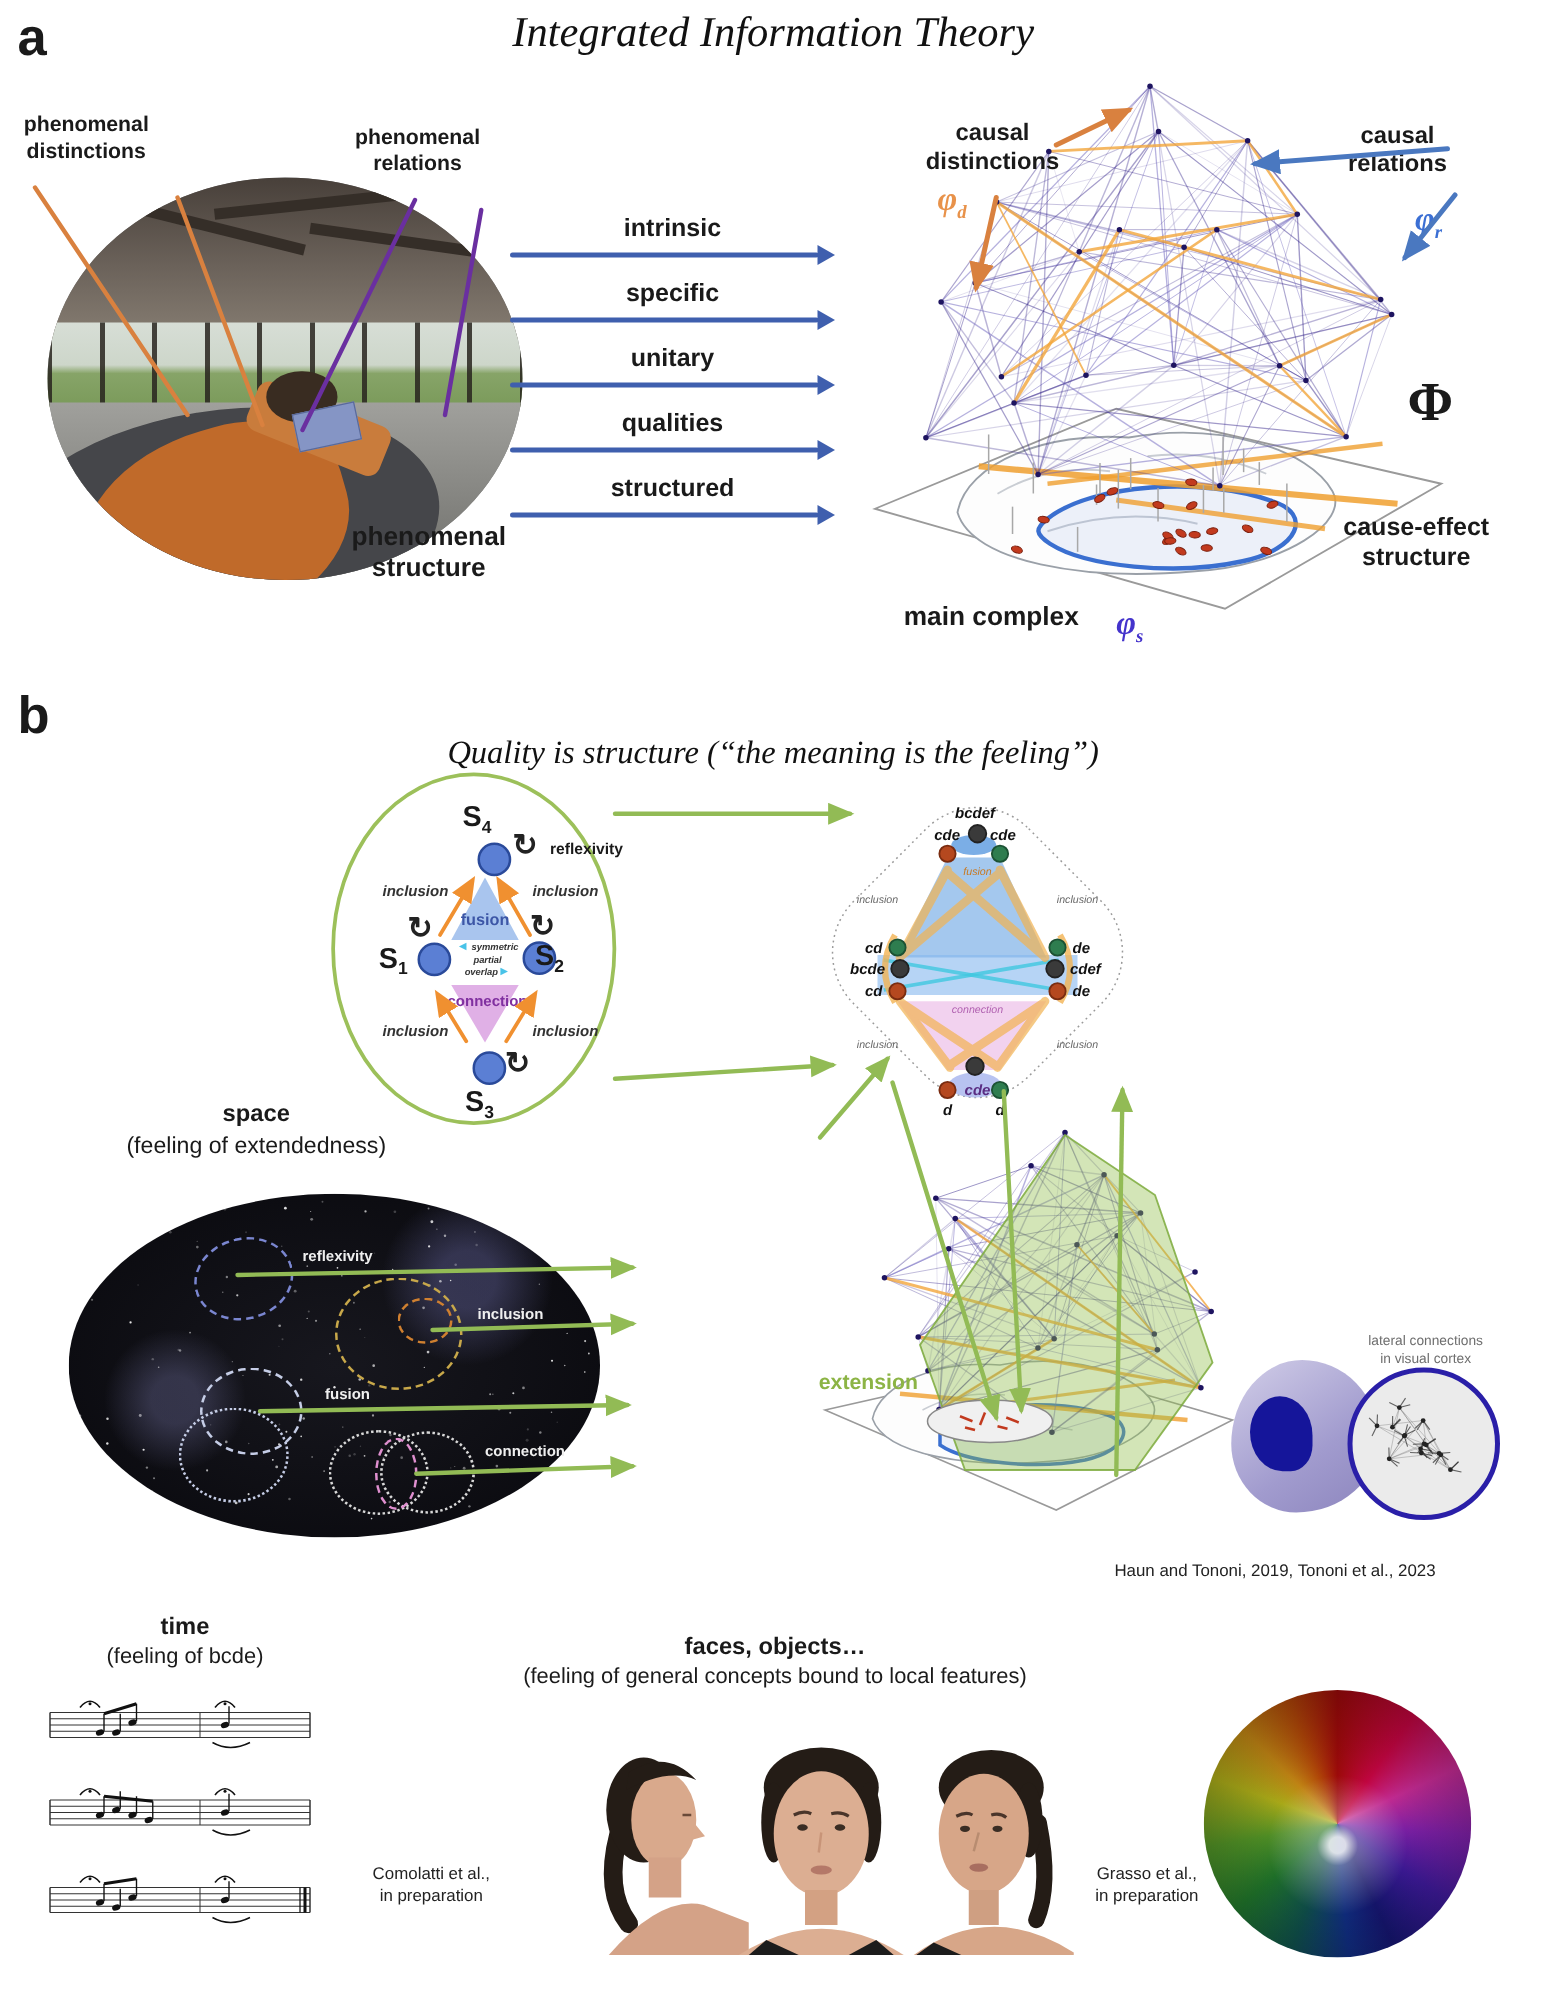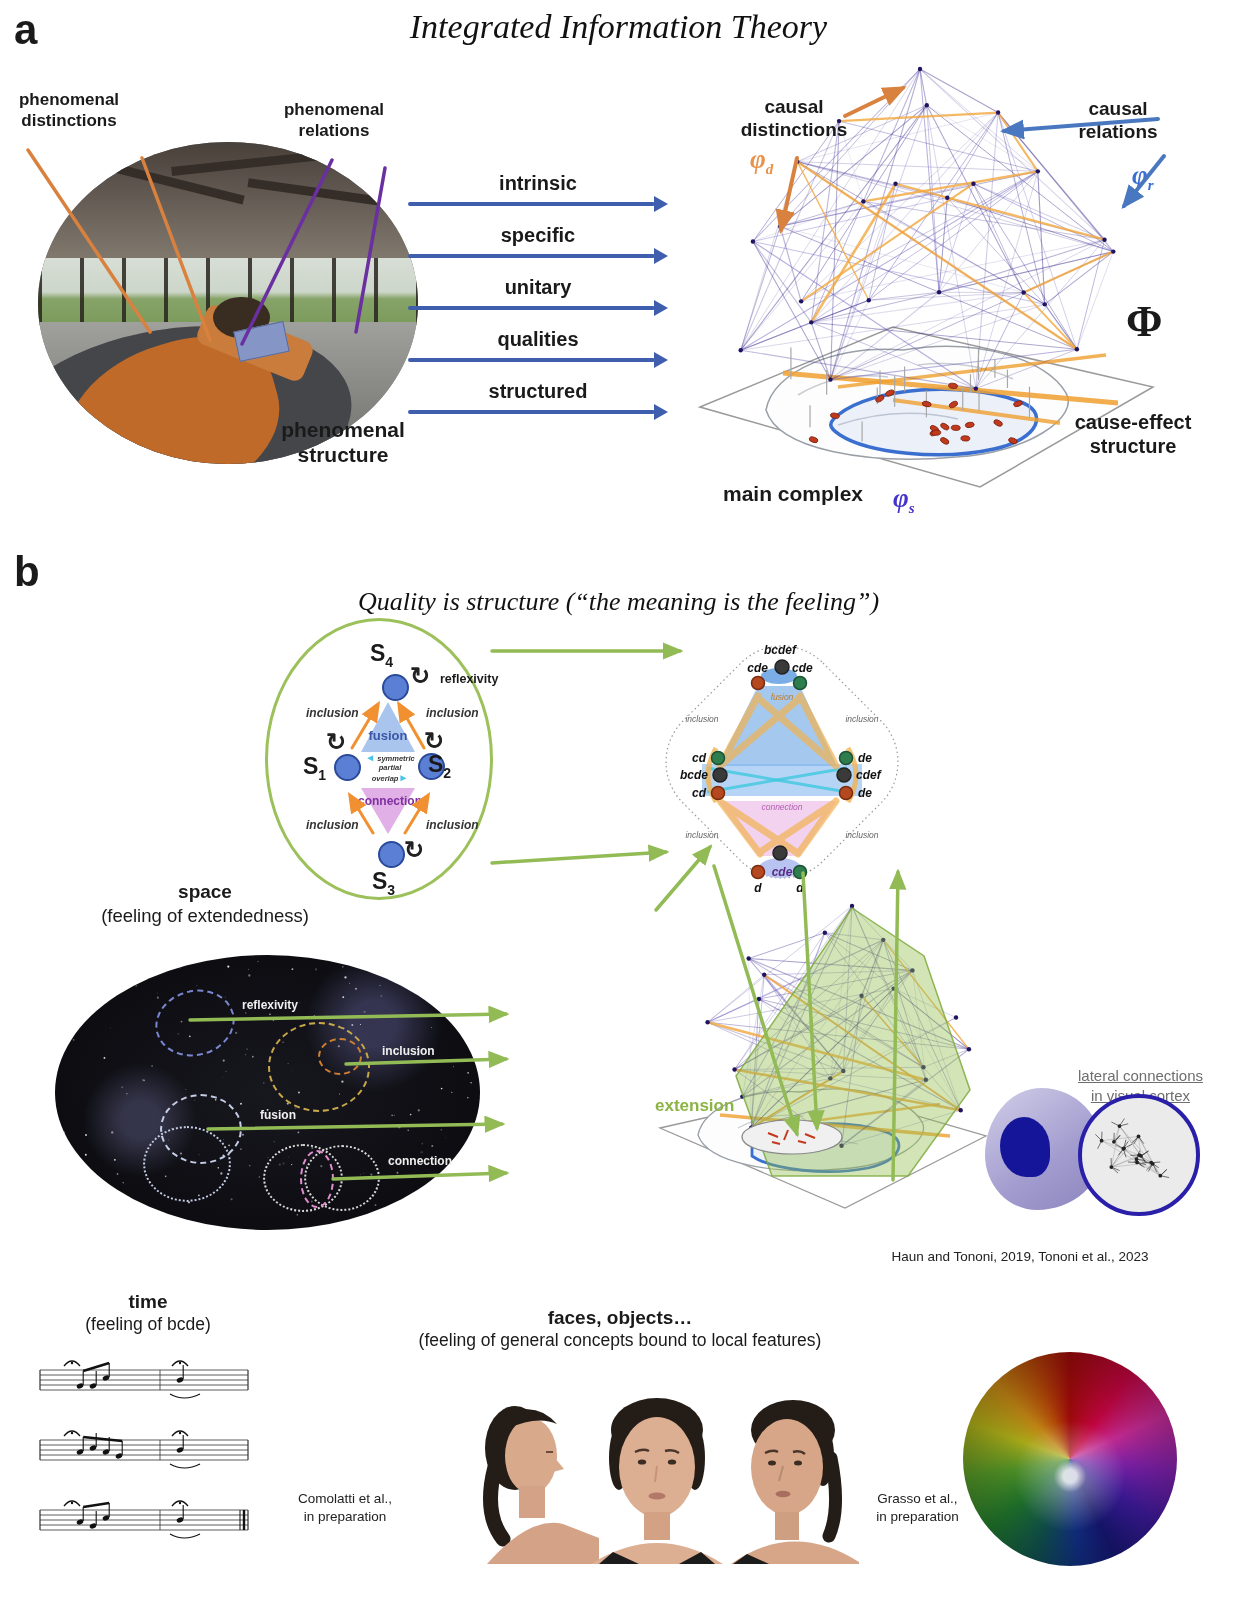--- a/index.html
+++ b/index.html
@@ -73,21 +73,21 @@
   #wheel{left:963px;top:1352px;width:214px;height:214px;border-radius:50%;
      background:radial-gradient(circle at 50% 58%,rgba(255,255,255,.85) 0 4%,rgba(255,255,255,.35) 10%,rgba(255,255,255,0) 34%,rgba(0,0,0,.28) 88%),
      conic-gradient(from 0deg,#9c0a0a 0deg,#c00540 35deg,#c02a90 65deg,#7a1fa2 95deg,#3a1890 125deg,#141468 155deg,#0f2a78 175deg,#0e4a46 200deg,#1e6e28 230deg,#4e8c24 260deg,#a8a818 290deg,#c08414 315deg,#b04708 338deg,#9c0a0a 360deg);}
   .brainblob{left:985px;top:1088px;width:118px;height:122px;
      background:linear-gradient(145deg,#cac6e4 10%,#a19bce 60%,#8c85bd 100%);
      border-radius:48% 52% 56% 44% / 55% 52% 48% 45%;}
   .darkregion{left:1000px;top:1117px;width:50px;height:60px;background:#15159a;
      border-radius:55% 60% 40% 60%;}
   #cortexcircle{left:1078px;top:1094px;width:122px;height:122px;border-radius:50%;
      border:4px solid #2a1fa8;background:#ebebeb;overflow:hidden;box-sizing:border-box;}
-  .gray10{font-size:15px;color:#6e6e6e;line-height:1.3;text-decoration:underline;}
+  .gray10{font-size:11px;color:#6e6e6e;line-height:1.3;}
   svg{display:block;}
 </style>
 </head>
 <body>
 
 <div id="page">
 
   <div class="abs panel-label" style="left:14px;top:6px;">a</div>
   <div class="abs fig-title c" style="left:0;top:8px;width:1237px;">Integrated Information Theory</div>
 

